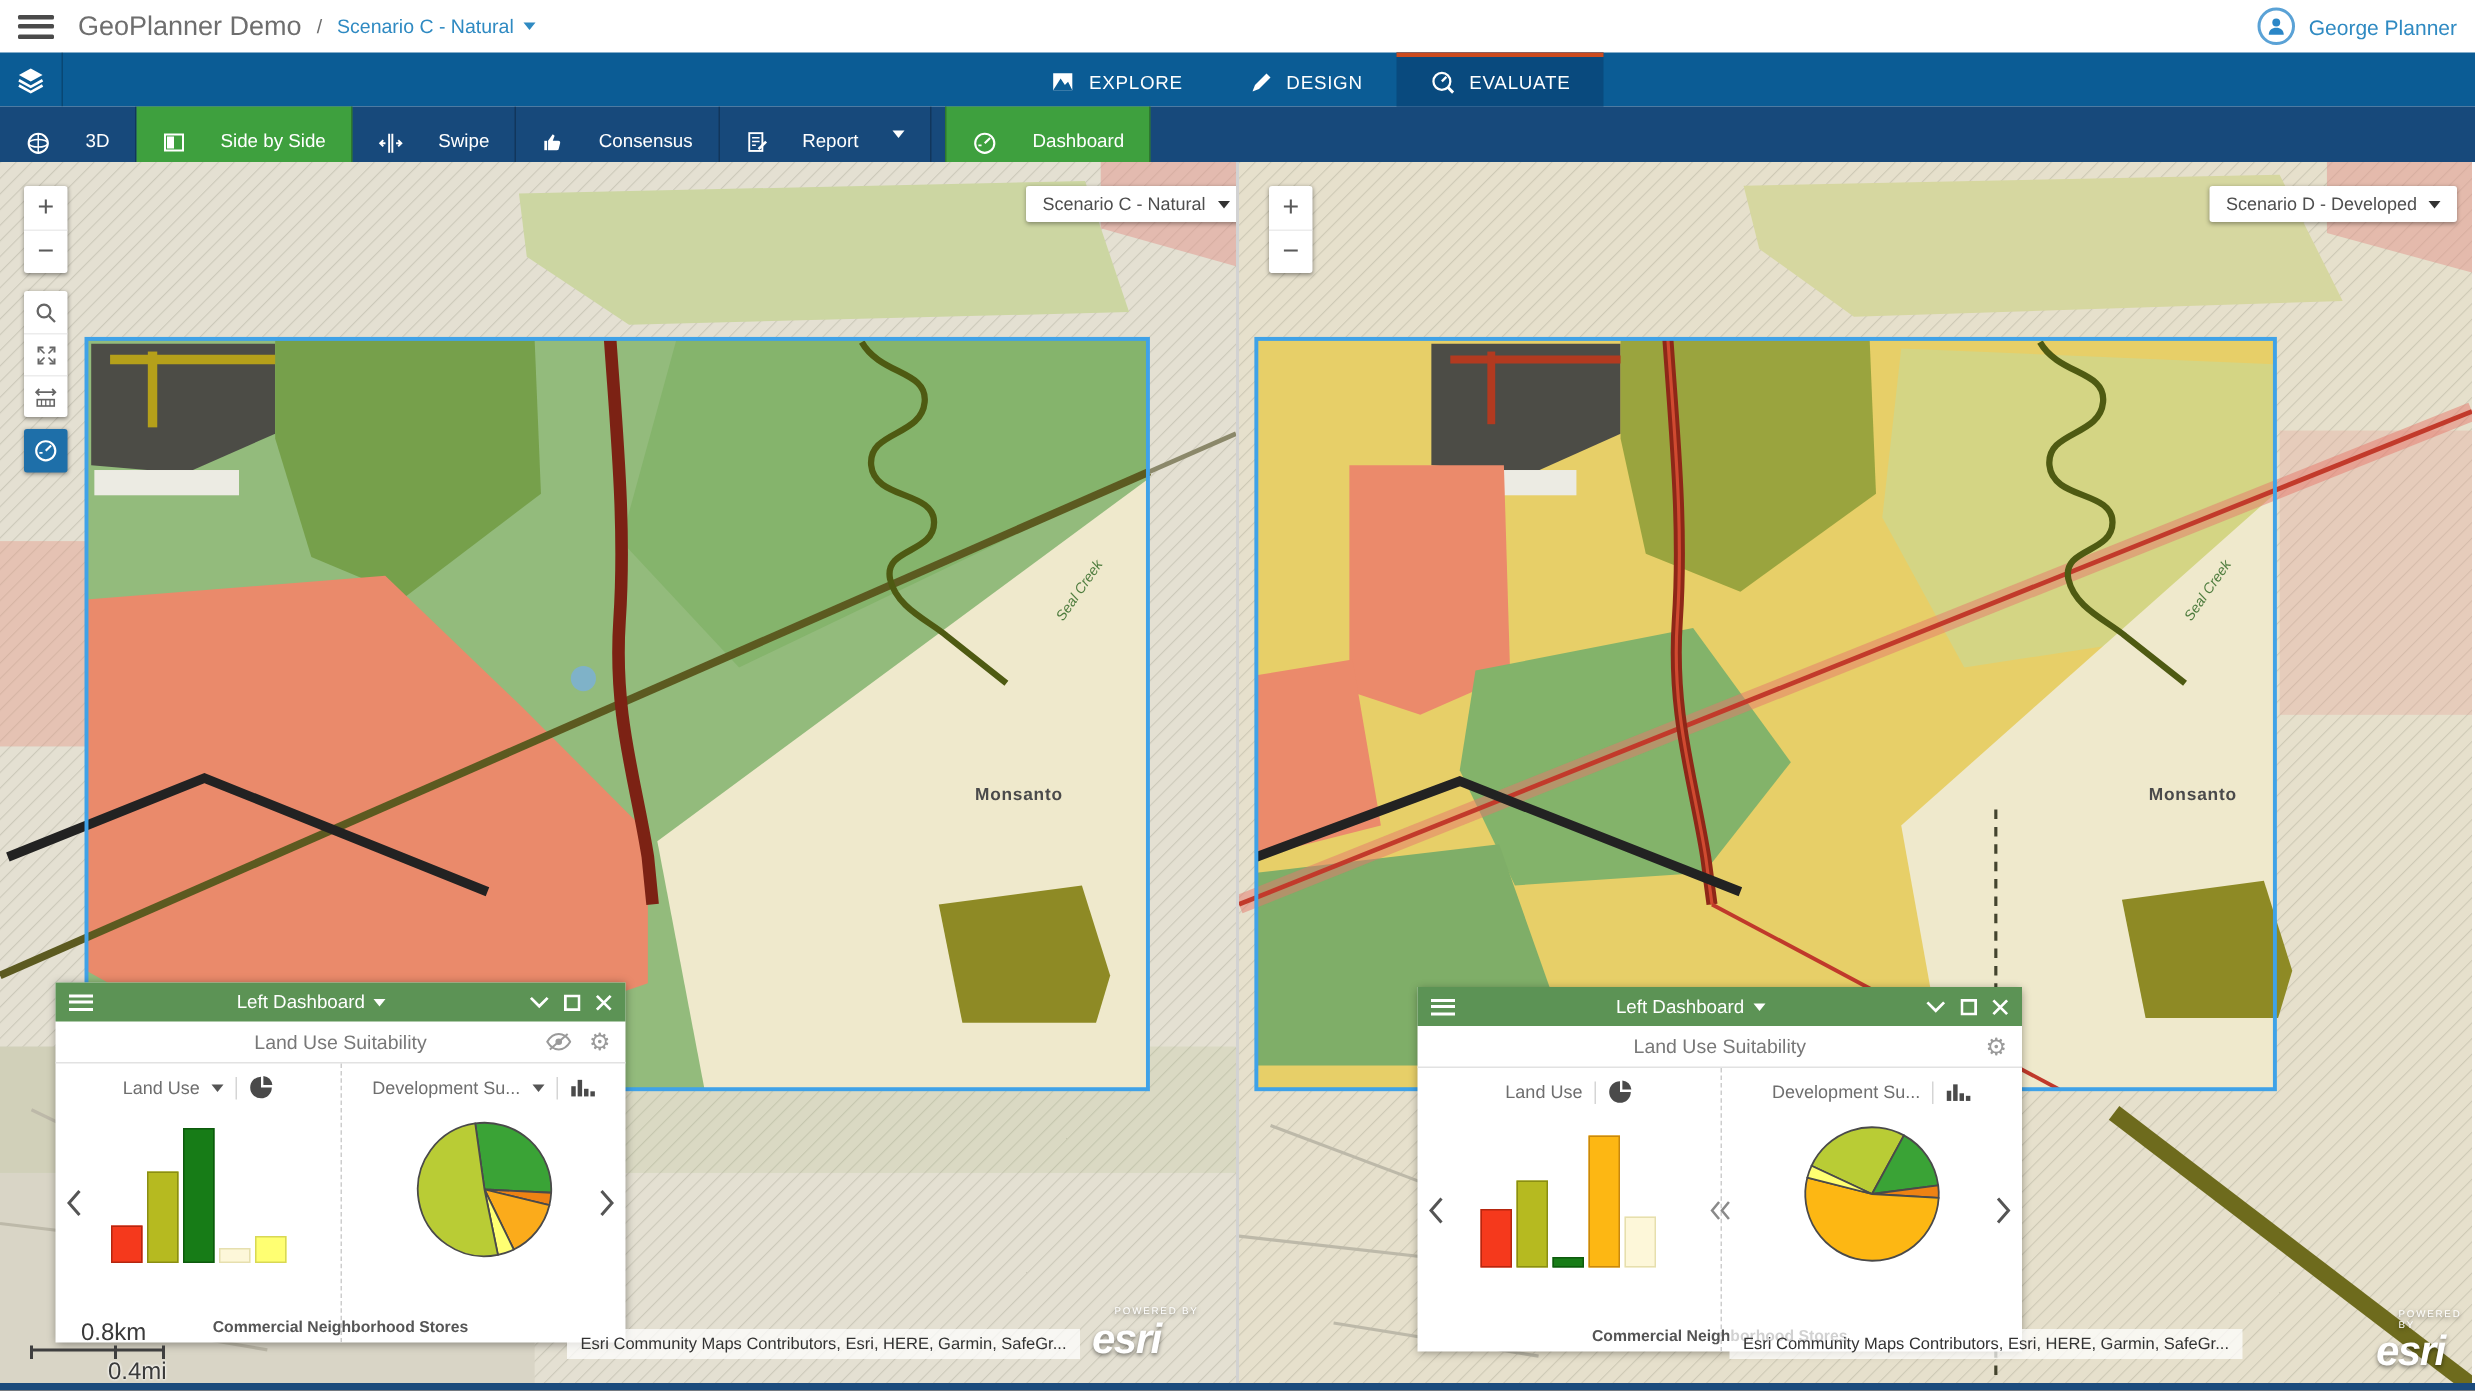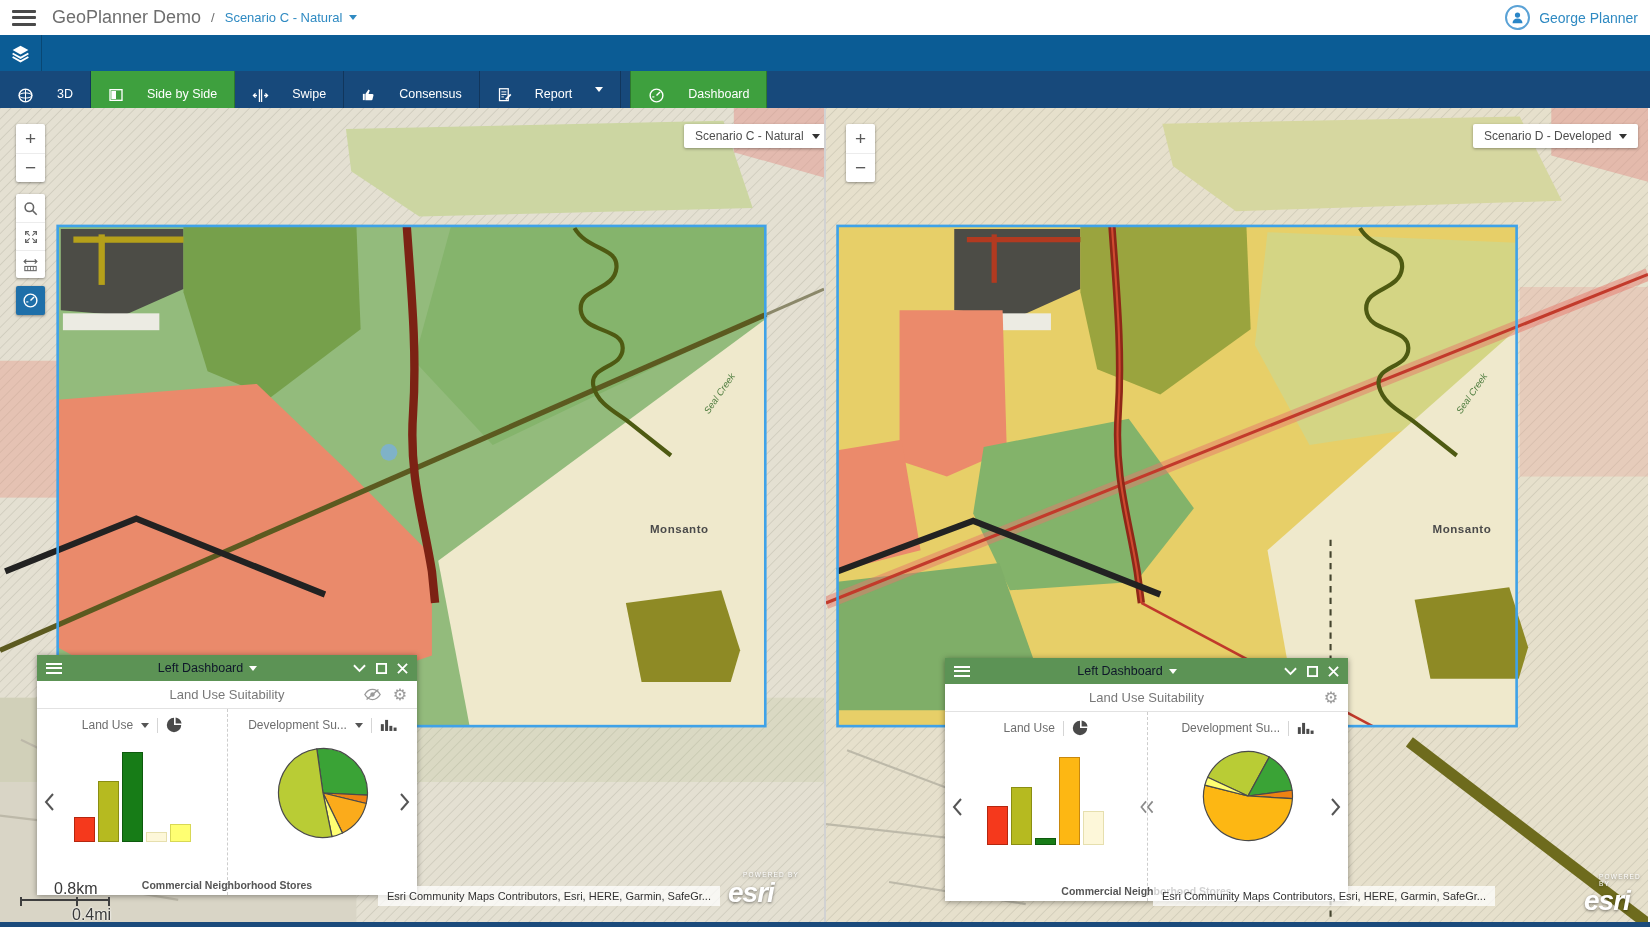--- a/index.html
+++ b/index.html
@@ -52,21 +52,21 @@
 
   .scen-dd{position:absolute;top:16px;display:flex;align-items:center;gap:8px;background:#fff;padding:5px 11px;font-size:12px;color:#4e4e4e;border-radius:2px;box-shadow:0 1px 3px rgba(0,0,0,.35);cursor:pointer;white-space:nowrap;}
   #pane-left .scen-dd{left:684px;}
   #pane-right .scen-dd{left:635px;margin-left:12px;}
   .scen-dd .caret{color:#333;}
 
   
   .dashboard{position:absolute;background:#fff;box-shadow:0 1px 6px rgba(0,0,0,.4);display:flex;flex-direction:column;}
   #dash-left{left:37px;top:547px;width:380px;height:240px;}
   #dash-right{left:119px;top:550px;width:403px;height:243px;}
-  .dhead{height:26px;background:#5c9355;display:flex;align-items:center;color:#0f172a;padding:0 9px;flex:none;}
+  .dhead{height:26px;background:#5c9355;display:flex;align-items:center;color:#ffffff;padding:0 9px;flex:none;}
   .dburger{width:16px;height:11px;display:flex;flex-direction:column;justify-content:space-between;cursor:pointer;}
   .dburger span{height:2px;background:#fff;}
   .dtitle{flex:1;text-align:center;font-size:12.5px;display:flex;align-items:center;justify-content:center;gap:6px;cursor:pointer;}
   .dhead-icons{display:flex;align-items:center;gap:10px;}
   .dhead-icons .hic{cursor:pointer;display:flex;}
   .dsub{height:28px;border-bottom:1px solid #e2e2e2;position:relative;display:flex;align-items:center;justify-content:center;font-size:13px;color:#787878;flex:none;}
   .dsub .icons{position:absolute;right:10px;display:flex;align-items:center;gap:12px;}
   .gear{font-size:16px;color:#9a9a9a;line-height:1;cursor:pointer;font-family:"DejaVu Sans",sans-serif;}
   .dbody{flex:1;position:relative;display:flex;}
   .widget{width:50%;position:relative;}
@@ -130,20 +130,43 @@
     </div>
   </header>
 
   <nav class="bar2">
     <div class="layers-btn">
       <svg width="21" height="21" viewBox="0 0 24 24">
         <path d="M12 3 L21 8 L12 13 L3 8 Z" fill="#fff"></path>
         <path d="M3 12 L12 17 L21 12" fill="none" stroke="#fff" stroke-width="2"></path>
         <path d="M3 16 L12 21 L21 16" fill="none" stroke="#fff" stroke-width="2"></path>
       </svg>
+    </div>
+    <div class="tabs">
+      <div class="tab">
+        <svg width="17" height="17" viewBox="0 0 24 24">
+            <rect x="3" y="4" width="18" height="16" fill="#fff"></rect>
+            <path d="M3 20 L10 9 L14 15 L17 12 L21 20 Z" fill="#0b5c95"></path>
+          </svg>
+        <span>EXPLORE</span>
+      </div>
+      <div class="tab">
+        <svg width="16" height="16" viewBox="0 0 24 24">
+            <path d="M3 21 L5.5 14.5 L17 3 L21 7 L9.5 18.5 Z" fill="#fff"></path>
+          </svg>
+        <span>DESIGN</span>
+      </div>
+      <div class="tab active">
+        <svg width="18" height="18" viewBox="0 0 24 24">
+          <circle cx="11" cy="11" r="7.5" fill="none" stroke="#fff" stroke-width="2"></circle>
+          <path d="M11 11 L15 7" stroke="#fff" stroke-width="2"></path>
+          <path d="M16.5 16.5 L21 21" stroke="#fff" stroke-width="2.6"></path>
+        </svg>
+        <span>EVALUATE</span>
+      </div>
     </div>
   </nav>
 
   <div class="bar3">
     <div class="tbtn">
       <svg width="17" height="17" viewBox="0 0 24 24">
           <circle cx="12" cy="12" r="9" fill="none" stroke="#fff" stroke-width="2"></circle>
           <ellipse cx="12" cy="12" rx="9" ry="3.6" fill="none" stroke="#fff" stroke-width="1.4"></ellipse>
           <path d="M12 3 V21" stroke="#fff" stroke-width="1.4"></path>
         </svg>

